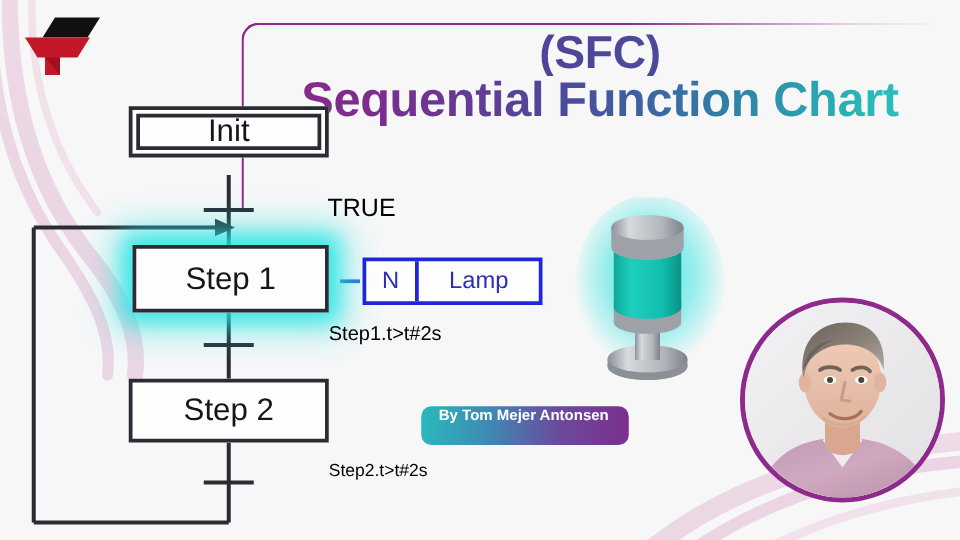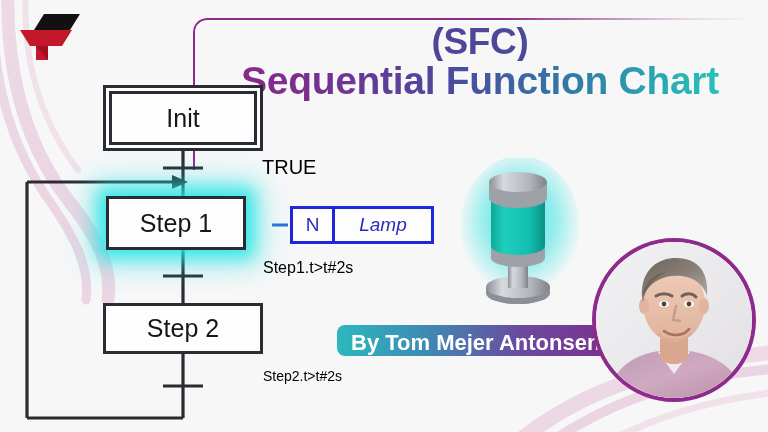--- a/index.html
+++ b/index.html
@@ -88,27 +88,27 @@
     border: 3px solid #2b2b33;
     box-sizing: border-box;
     display: flex;
     align-items: center;
     justify-content: center;
     font-size: 25px;
     color: #16161a;
   }
   #step-init {
     left: 103px; top: 85px;
-    width: 160px; height: 66px;
+    width: 160px; height: 41px;
     border-width: 3px;
     box-shadow: inset 0 0 0 3px #fdfdfd, inset 0 0 0 6px #2b2b33;
   }
   #step-1 {
     left: 106px; top: 196px;
-    width: 140px; height: 54px;
+    width: 157px; height: 54px;
     box-shadow: 0 0 16px 7px rgba(31,231,228,0.85),
                 0 0 30px 14px rgba(38,225,223,0.45);
   }
   #step-2 {
     left: 103px; top: 303px;
     width: 160px; height: 51px; justify-content: center;
   }
 
   
   #action-box {
@@ -125,21 +125,21 @@
     align-items: center;
     justify-content: center;
     font-size: 19px;
     color: #2b2fb8;
     box-sizing: border-box;
   }
   #action-qualifier {
     width: 42px;
     border-right: 3px solid #1f26d8;
   }
-  #action-name { flex: 1; font-style: italic; }
+  #action-name { flex: 1; }
 
   
   .sfc-label {
     position: absolute;
     color: #000000;
     font-size: 21px;
     white-space: nowrap;
   }
   #label-true { left: 262px; top: 156px; font-size: 20px; }
   #label-trans1 { left: 263px; top: 259px; font-size: 16px; }
@@ -154,23 +154,23 @@
 
   
   #author-badge {
     position: absolute;
     left: 337px; top: 325px;
     height: 31px;
     padding: 0 16px 0 14px;
     border-radius: 8px;
     background: linear-gradient(90deg, #2bb8bd 0%, #3e8ab4 32%, #6b4a9e 66%, #7b2f8e 100%);
     display: flex;
-    align-items: flex-end;
+    align-items: flex-start;
     color: #ffffff;
-    font-size: 22px;
+    font-size: 12px;
     font-weight: bold;
     white-space: nowrap;
   }
 
   
   #avatar {
     position: absolute;
     left: 592px; top: 238px;
     width: 164px; height: 164px;
     border-radius: 50%;

